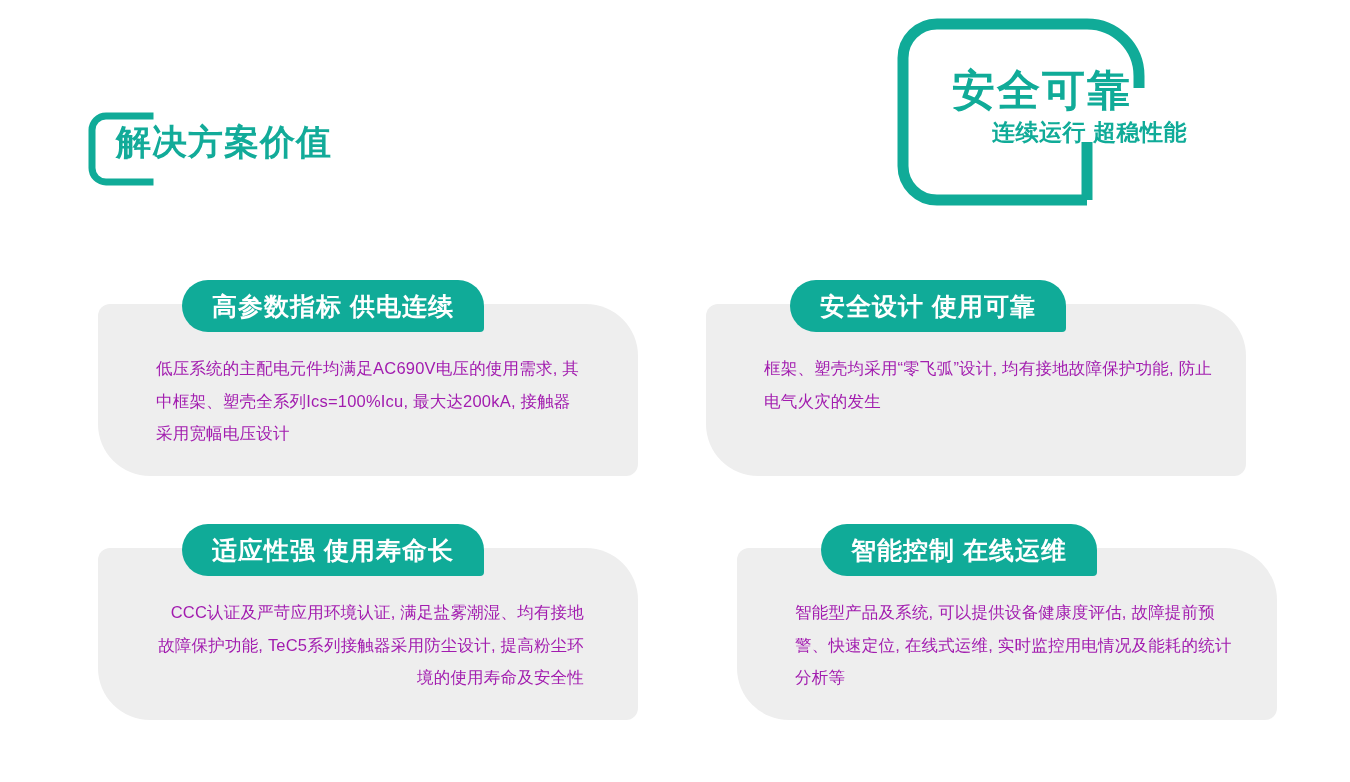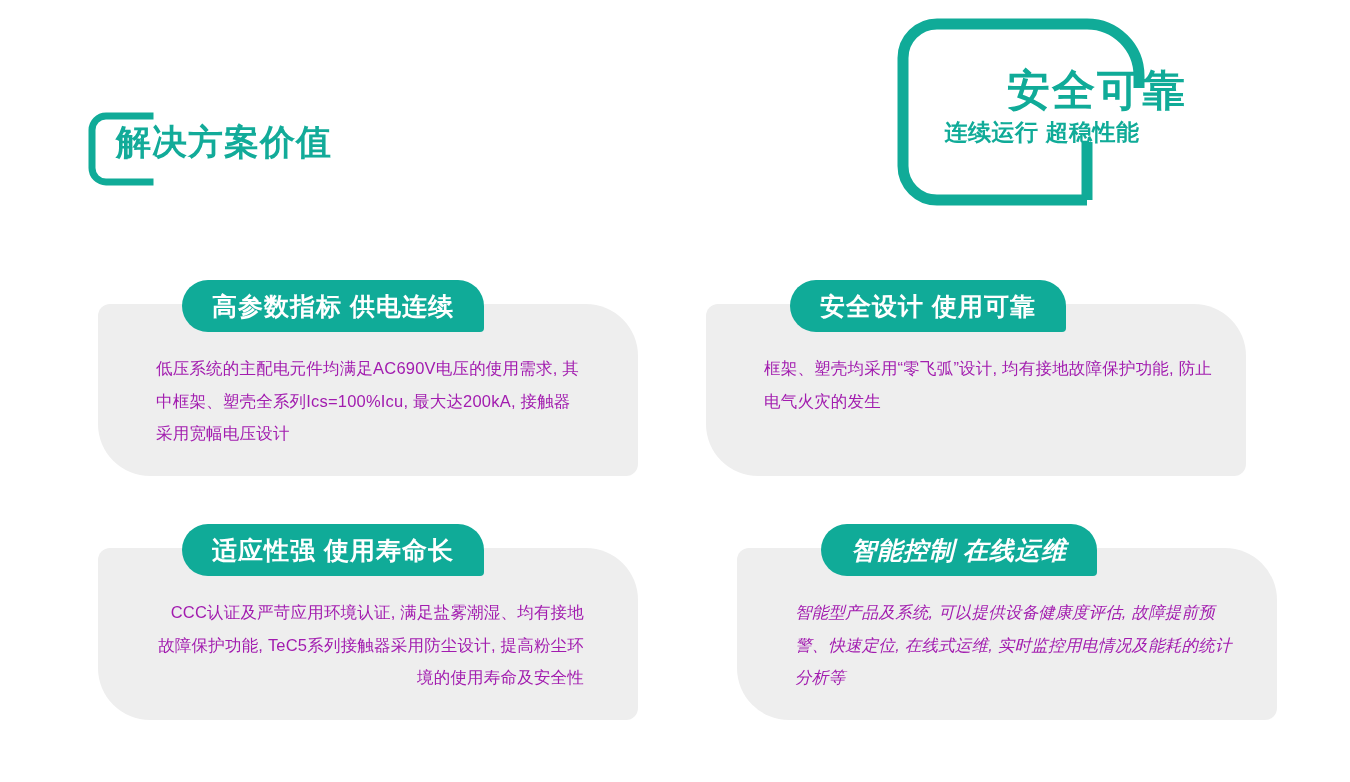--- a/index.html
+++ b/index.html
@@ -69,29 +69,29 @@
     width: 290px;
     text-align: center;
   }
   .logo-title {
     font-size: 43px;
     font-weight: bold;
     color: #10ab98;
     letter-spacing: 2px;
     line-height: 1.12;
     white-space: nowrap;
-    text-align: right;
   }
   .logo-subtitle {
     margin-top: 3px;
     font-size: 23px;
     font-weight: bold;
     color: #10ab98;
     letter-spacing: 0.5px;
     white-space: nowrap;
+    text-align: right;
   }
 
   
   .cards {
     position: absolute;
     left: 0;
     top: 0;
     width: 1350px;
     height: 782px;
   }
@@ -99,21 +99,21 @@
   .card {
     position: absolute;
     width: 540px;
     height: 172px;
     background: #eeeeee;
     border-radius: 12px 52px 12px 52px;
   }
   .card.c0 { left: 98px;  top: 304px; }
   .card.c1 { left: 706px; top: 304px; }
   .card.c2 { left: 98px;  top: 548px; text-align: right; }
-  .card.c3 { left: 737px; top: 548px; font-style: italic; }
+  .card.c3 { left: 737px; top: 548px; }
 
   .card-pill {
     position: absolute;
     top: -24px;
     left: 84px;
     height: 52px;
     padding: 0 30px;
     display: flex;
     align-items: center;
     justify-content: center;

